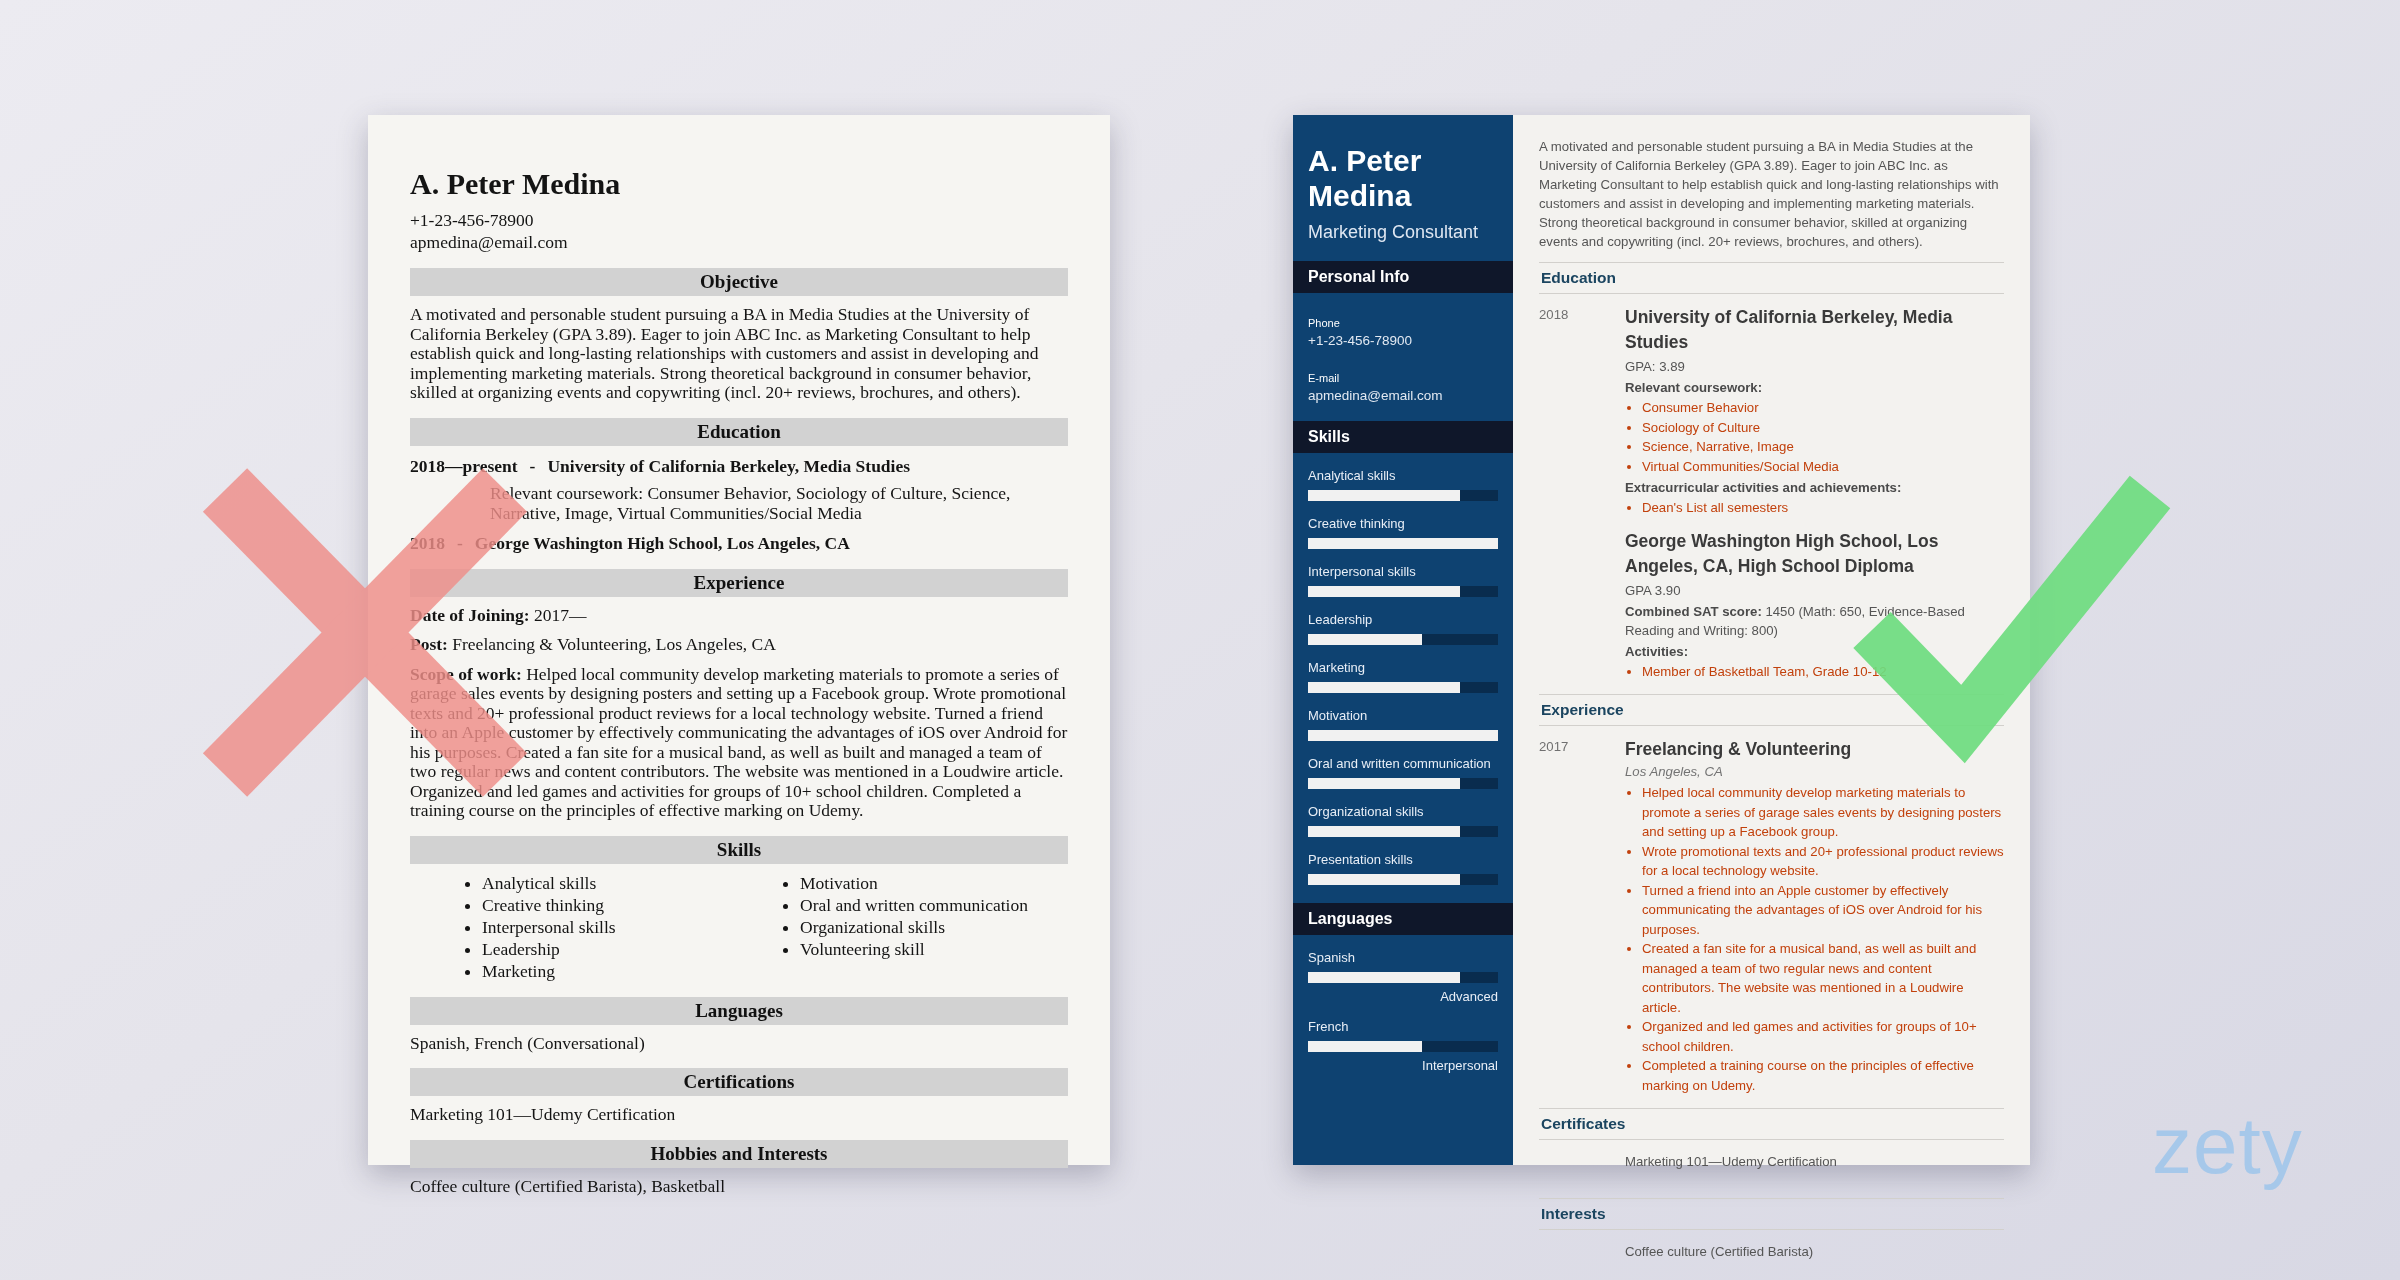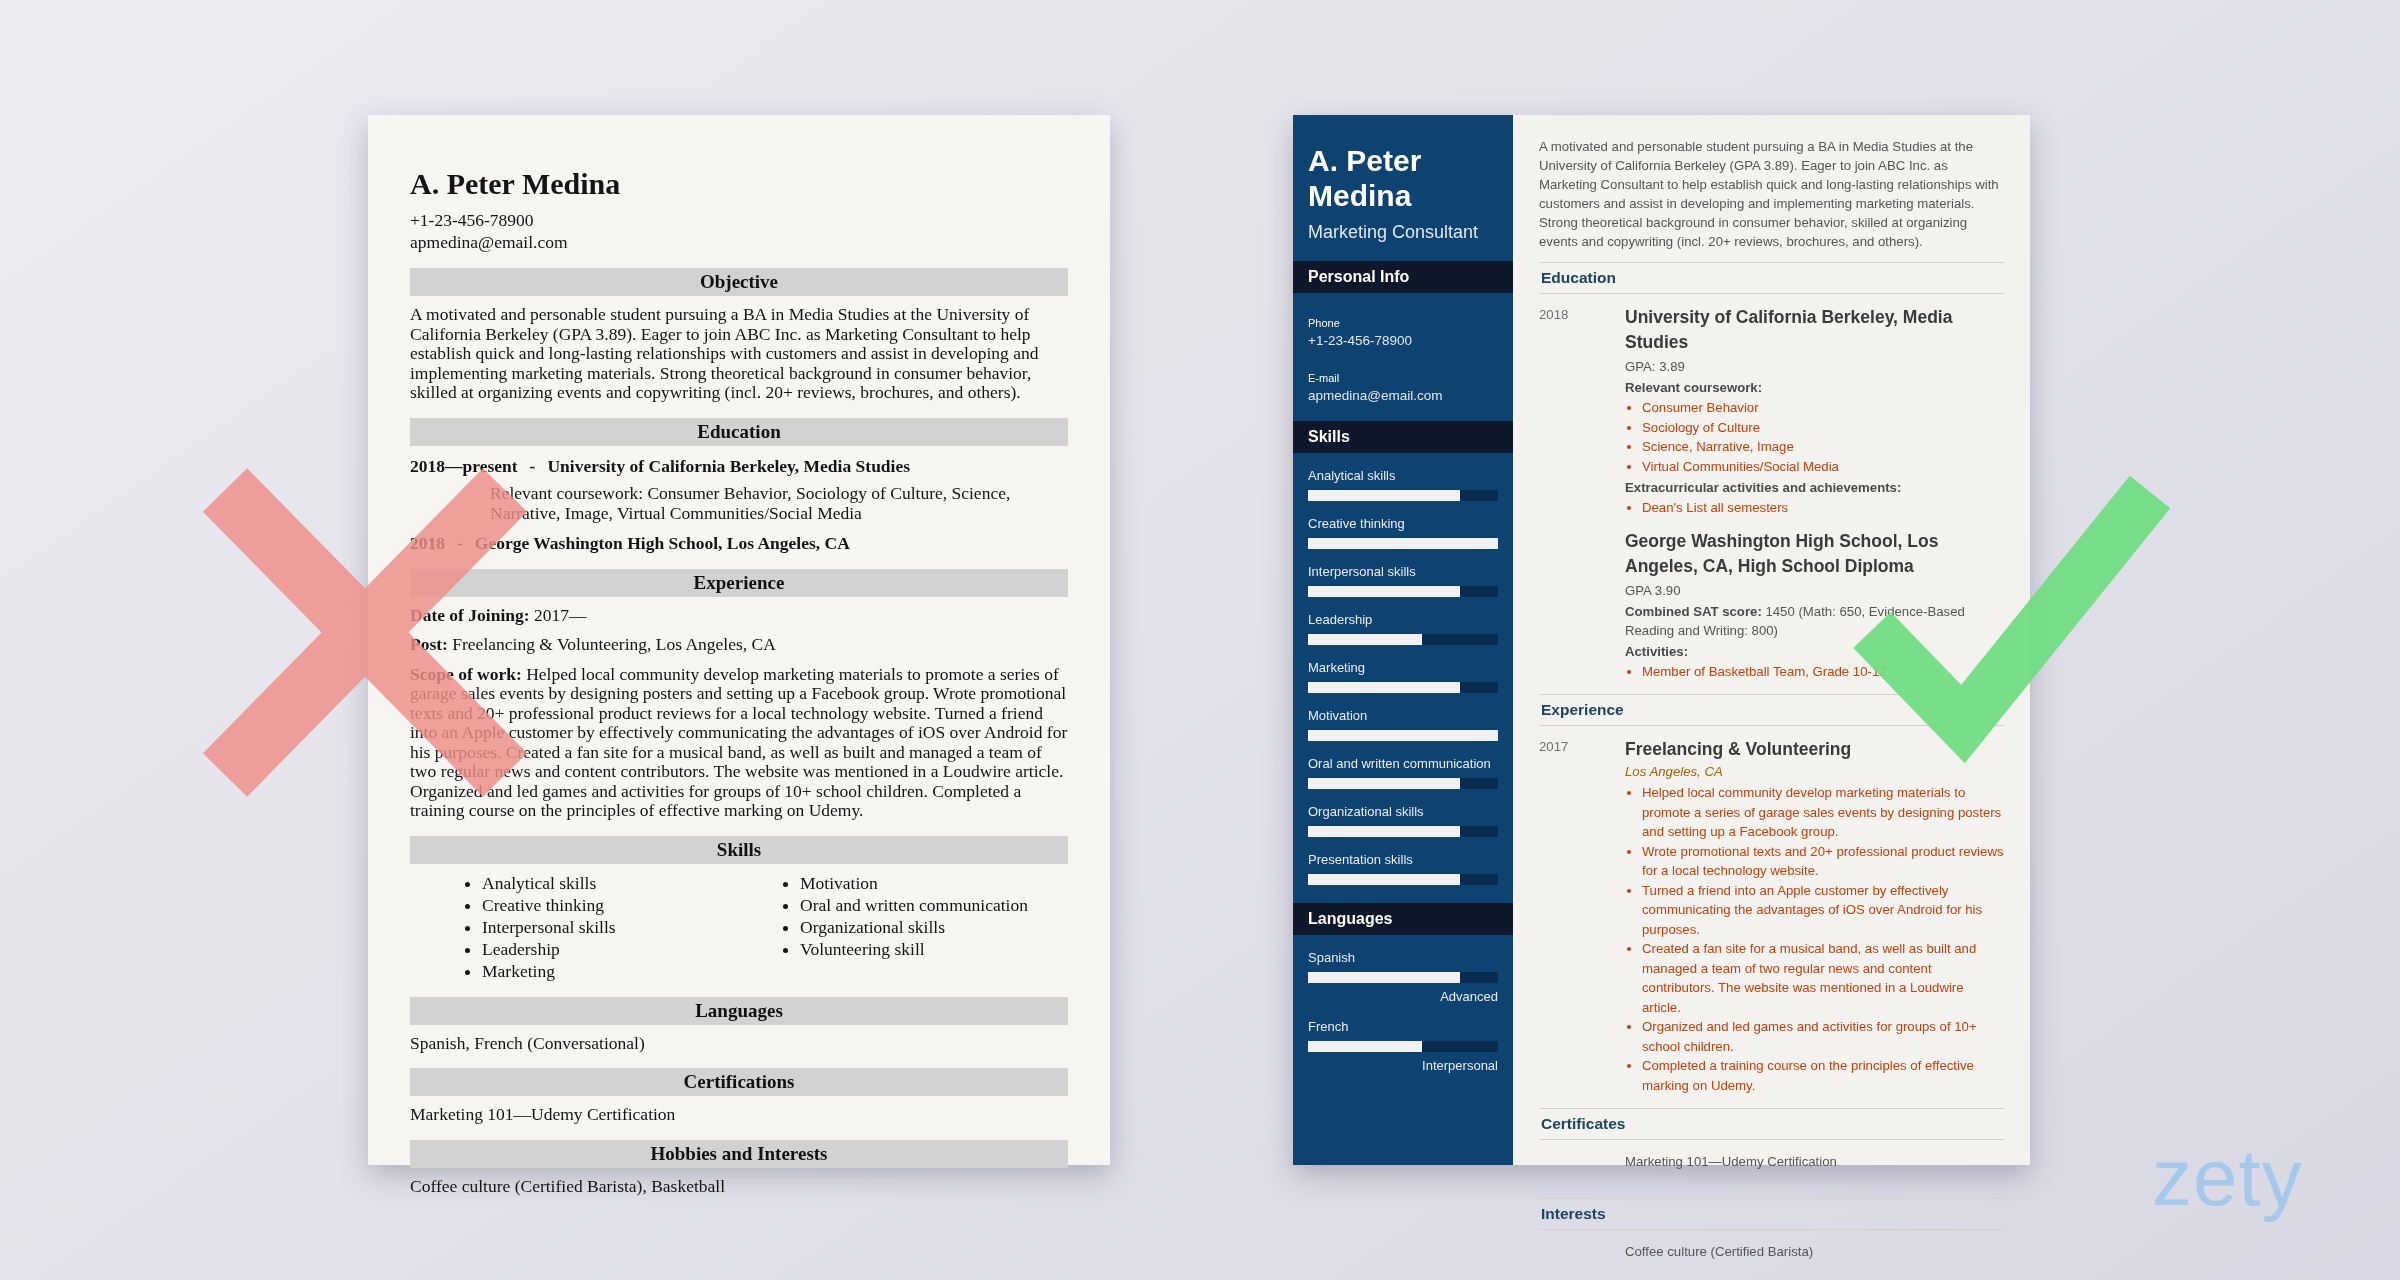--- a/index.html
+++ b/index.html
@@ -47,26 +47,26 @@
               padding:6px 2px;margin-top:11px;}
   .row{display:flex;}
   .date-col{width:86px;flex-shrink:0;color:#707070;font-size:13.2px;padding-top:13px;}
   .entry-col{flex:1;}
   .entry-title{font-size:17.5px;font-weight:bold;color:#3a3a3a;line-height:25px;margin-top:11px;}
   .gpa-gap{margin-top:12px;}
   .meta{font-size:13.2px;line-height:19px;color:#555;margin-top:2px;}
   .meta-label{font-weight:bold;color:#4a4a4a;}
   ul.dots{margin:1px 0 2px 0;padding-left:17px;}
   ul.dots li{font-size:13.2px;line-height:19.5px;color:#c2410c;}
-  .loc{font-style:italic;font-size:13.2px;color:#a16207;margin:2px 0 4px 0;}
+  .loc{font-style:italic;font-size:13.2px;color:#737373;margin:2px 0 4px 0;}
   .item-line{margin:12px 0 16px 0;}
 
   
   .overlay{position:absolute;left:0;top:0;z-index:5;pointer-events:none;}
-  .zety{position:absolute;left:2152px;top:1132px;font-size:80px;font-weight:300;
+  .zety{position:absolute;left:2152px;top:1100px;font-size:80px;font-weight:300;
         color:#a6c8ea;letter-spacing:1px;z-index:2;font-family:"Liberation Sans",sans-serif;}
 </style>
 </head>
 <body>
 
 <div class="stage">
 
   <div class="page page-left">
     <div class="l-name">A. Peter Medina</div>
     <div class="l-contact">+1-23-456-78900</div>

